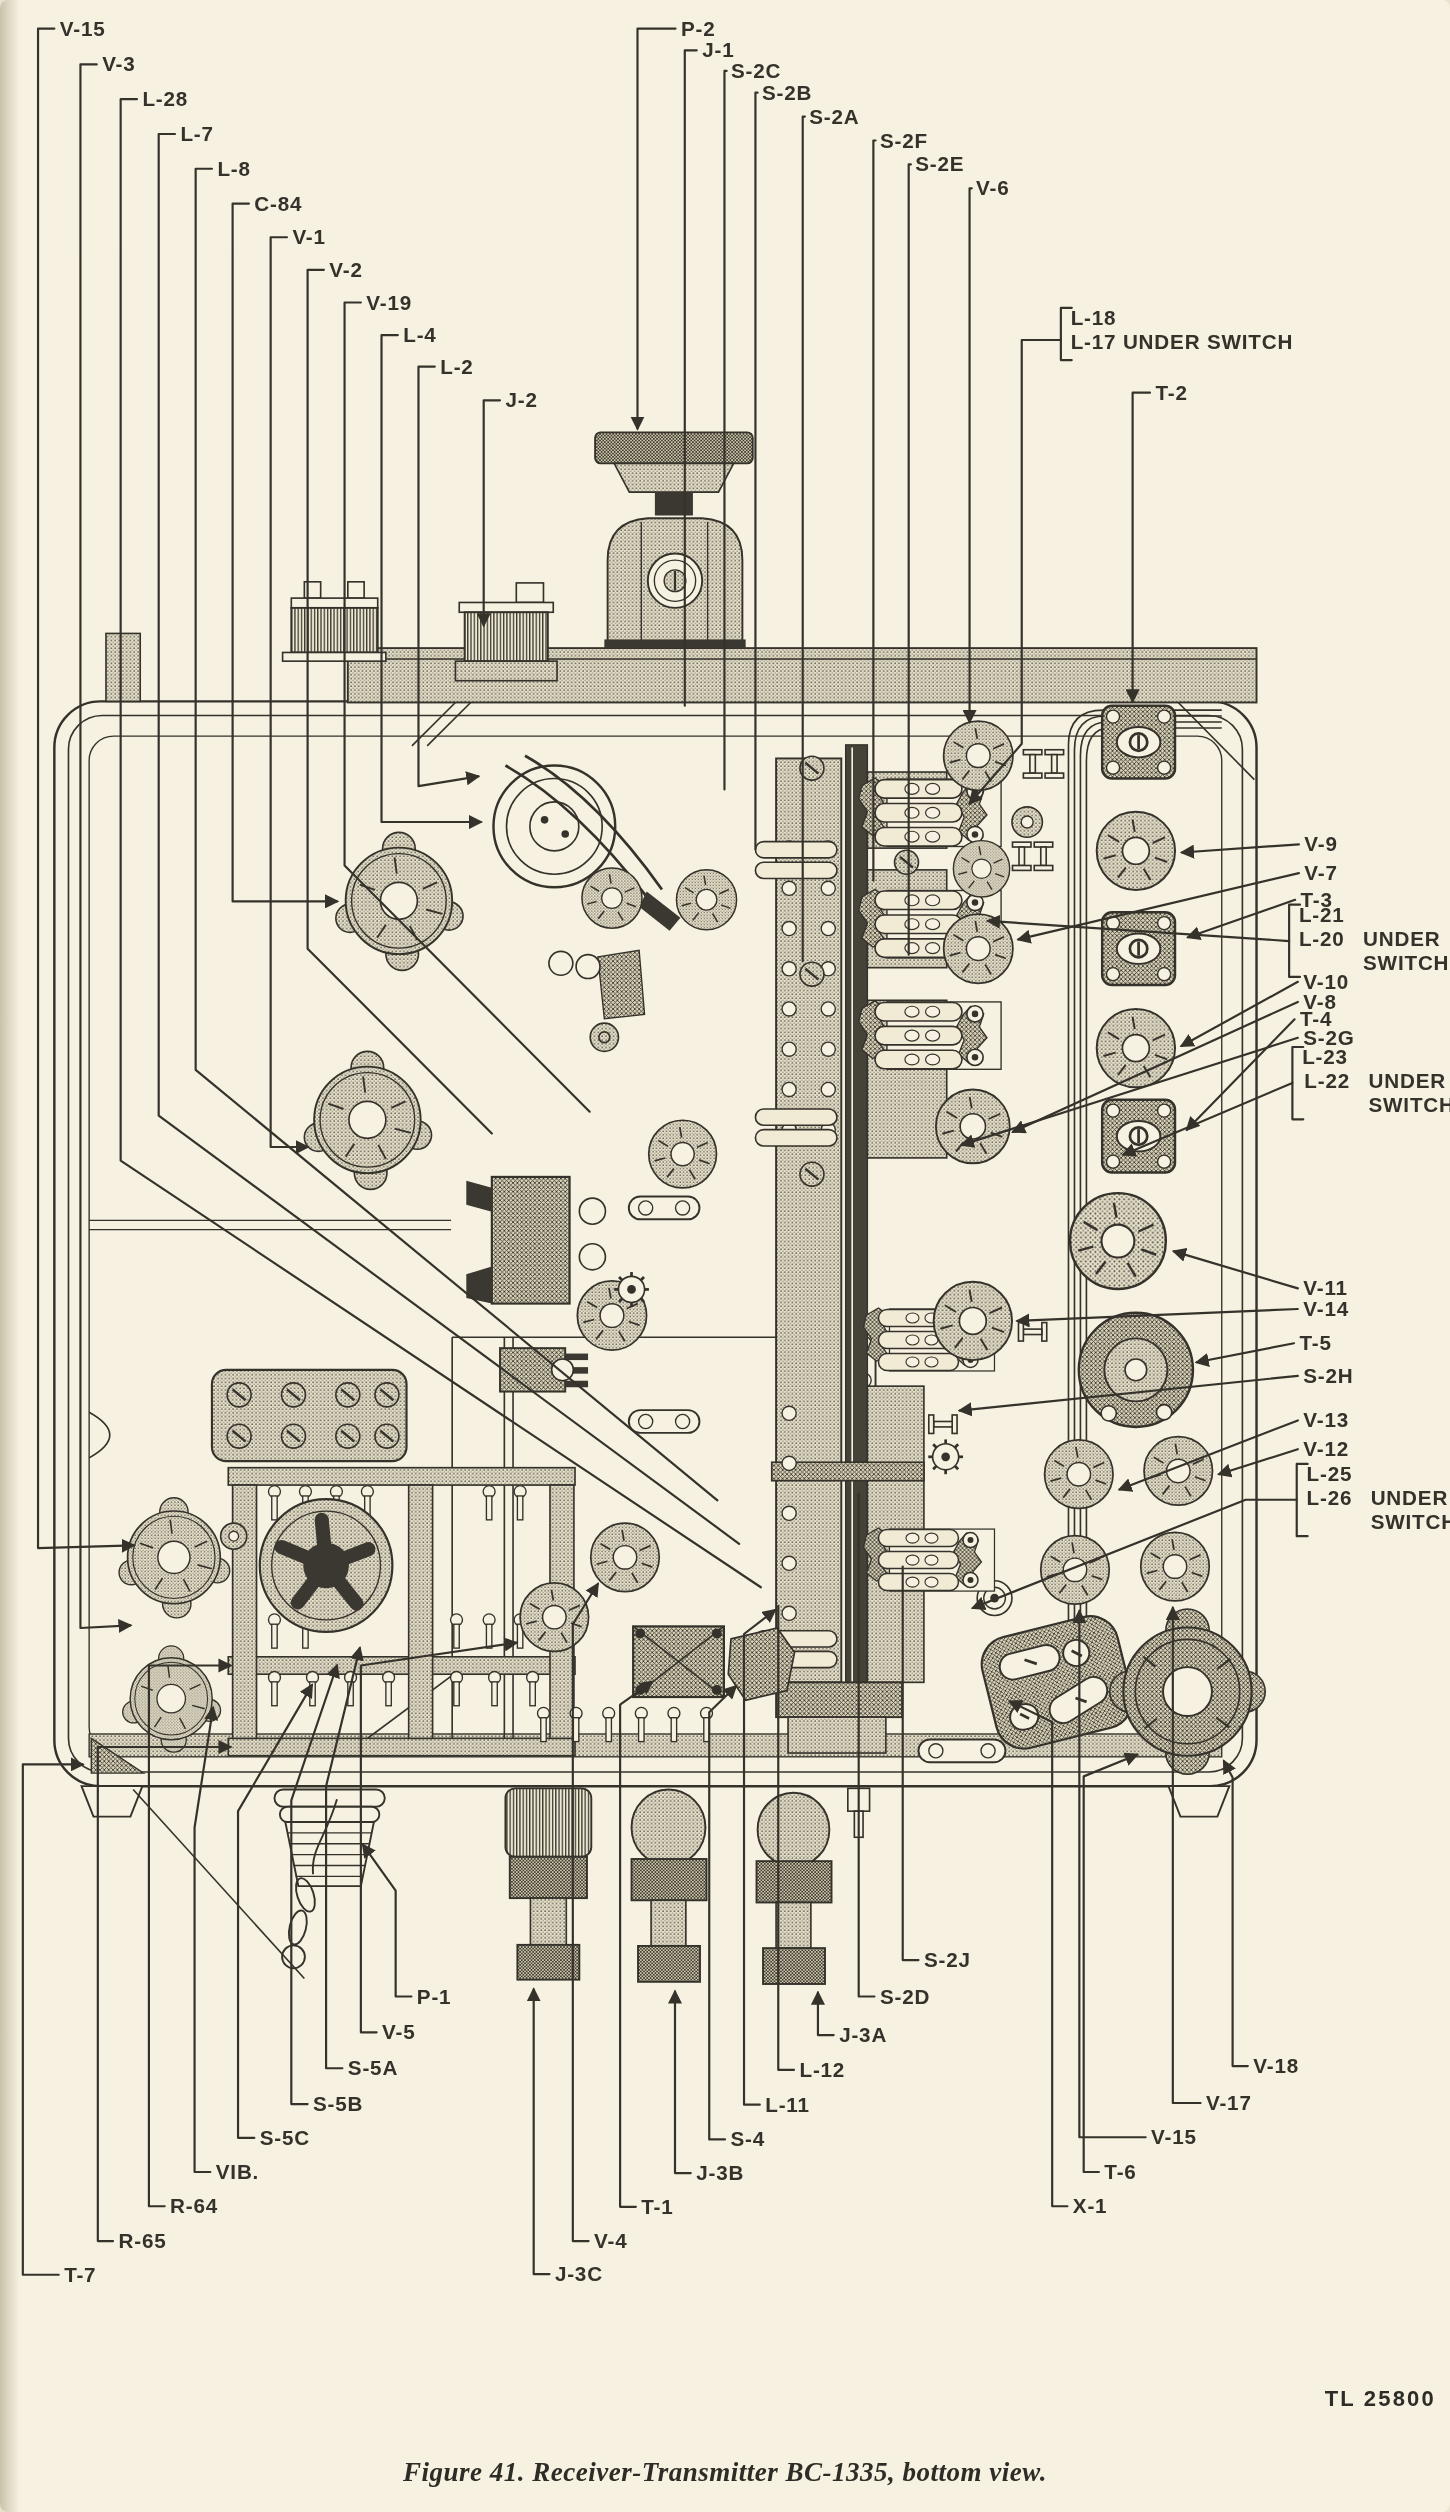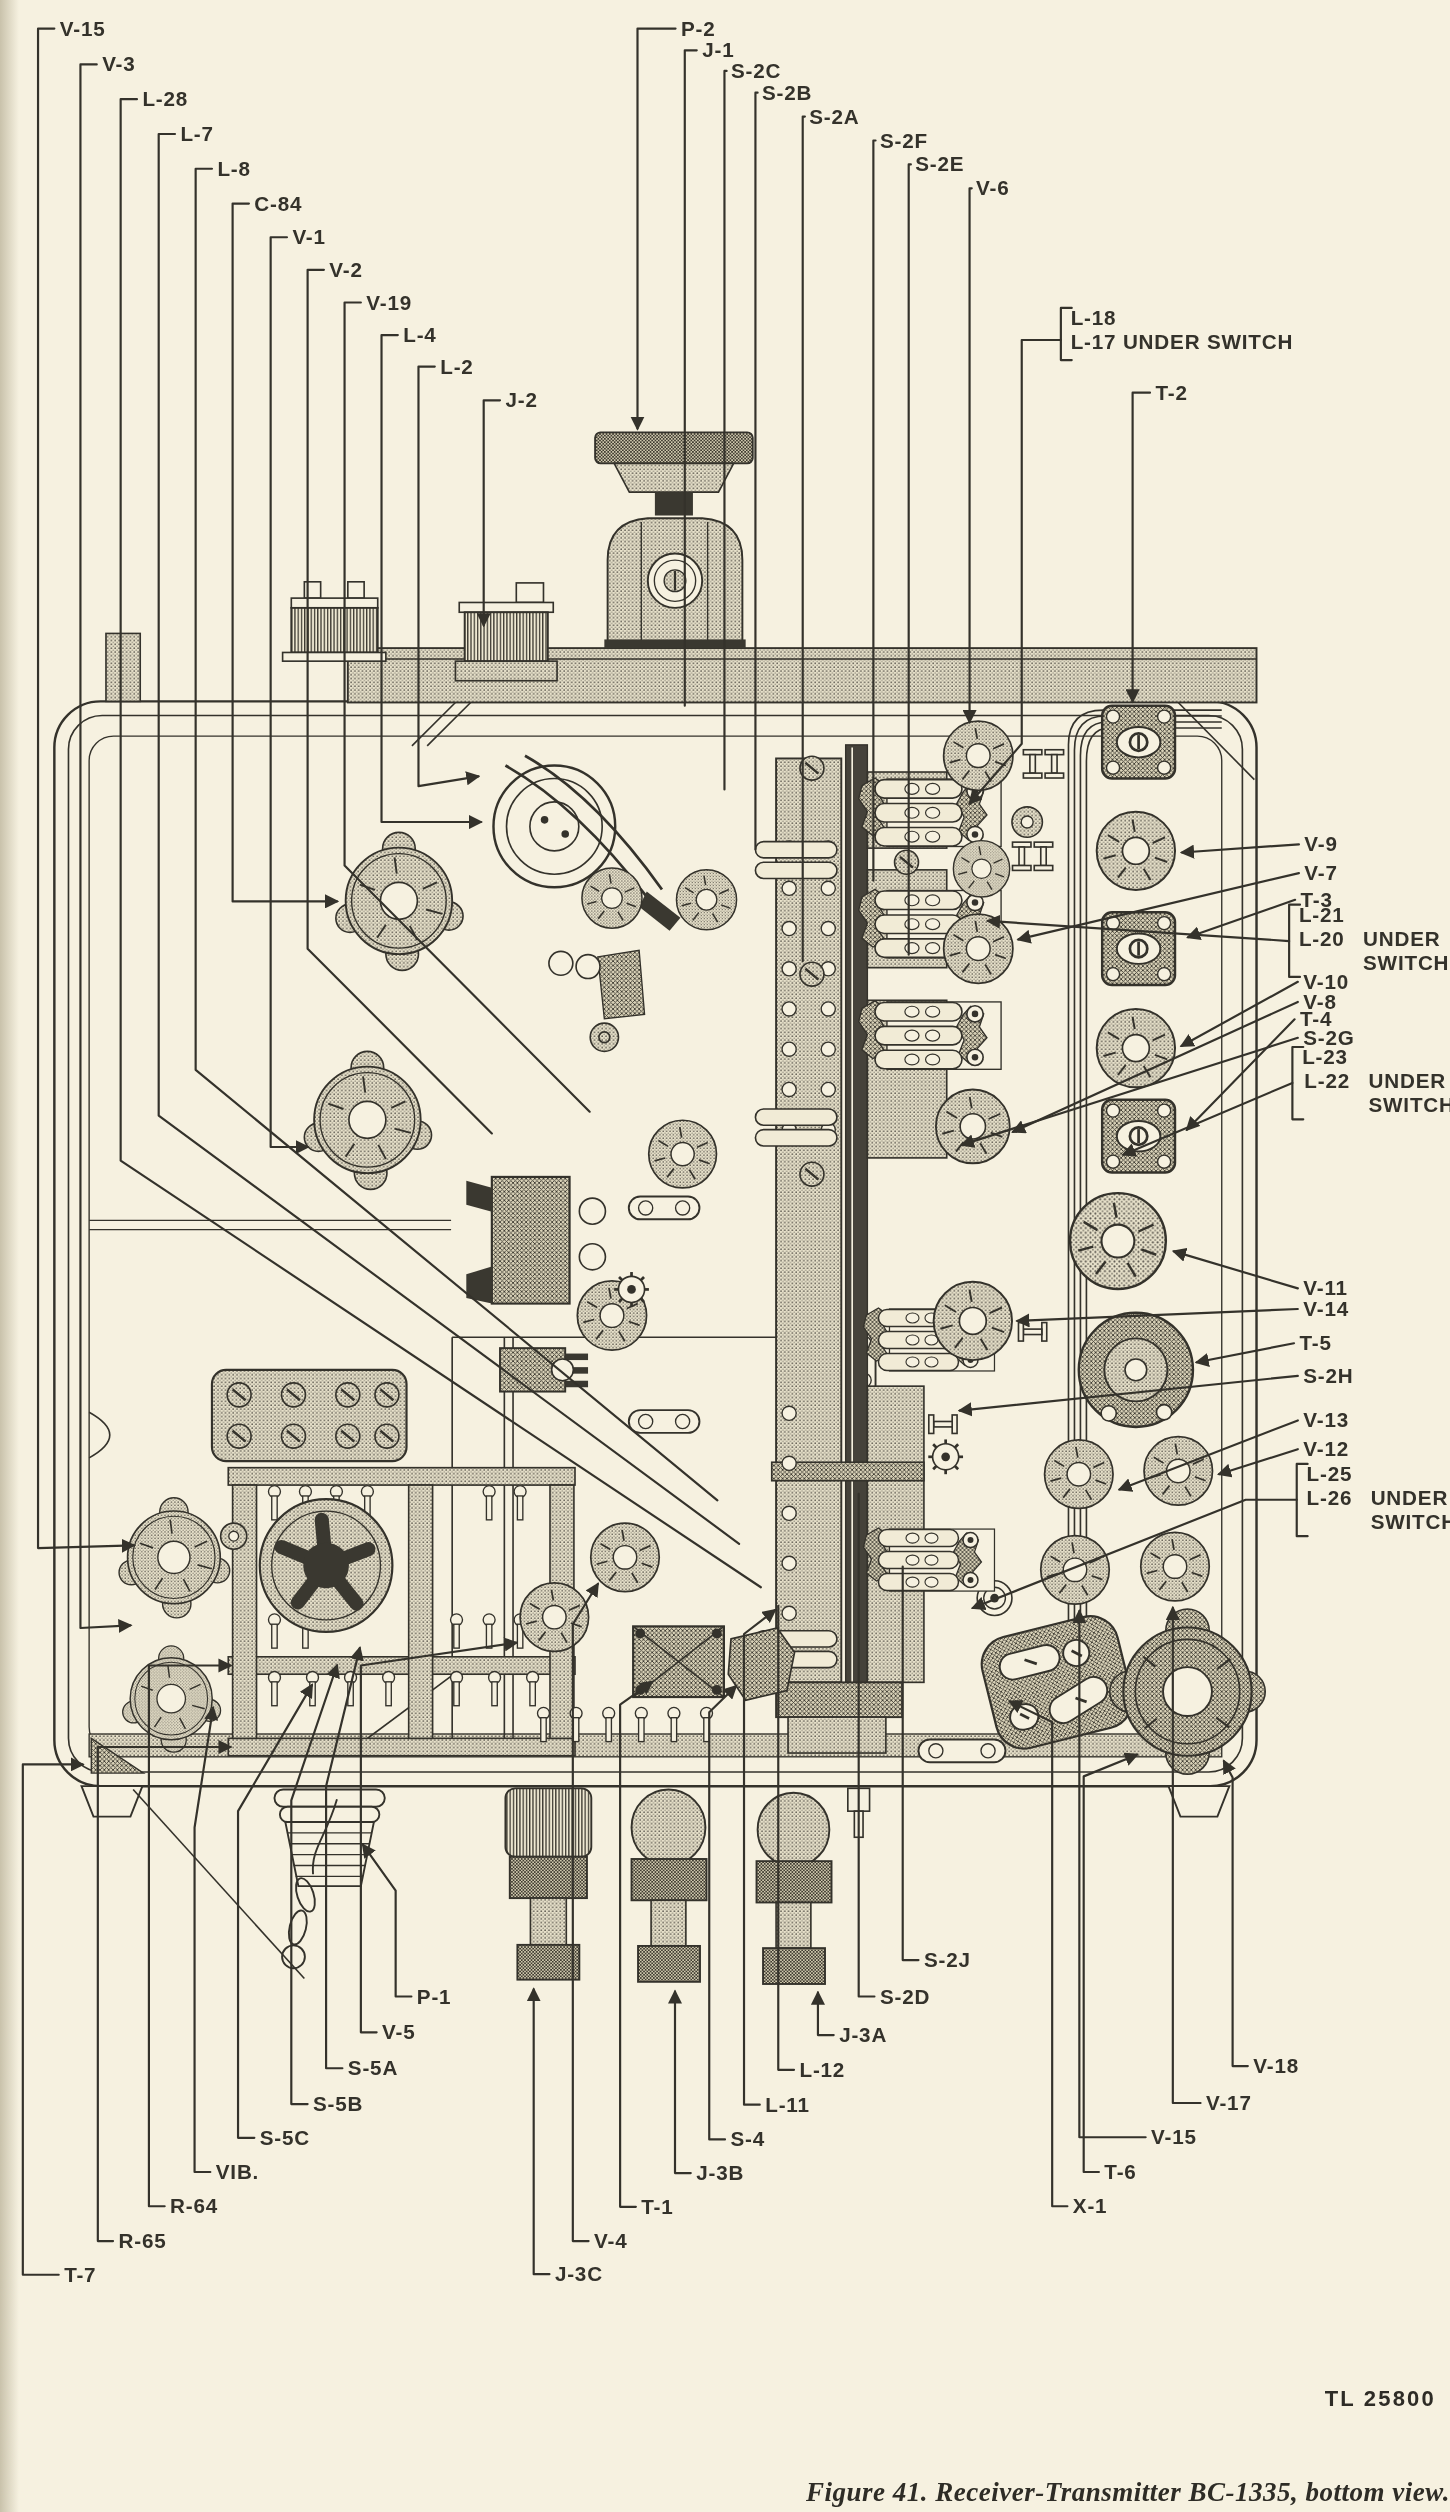--- a/index.html
+++ b/index.html
@@ -1,23 +1,23 @@
 <!DOCTYPE html>
 <html style="font-size:8.7px"><head>
 <meta charset="utf-8">
 <style>
   html,body{margin:0;padding:0;background:#e8e2cf;}
   #page{position:relative;width:1450px;height:2512px;background:#f6f1e0;overflow:hidden;
-        font-family:"Liberation Sans",sans-serif;}
+        font-family:"Liberation Sans",sans-serif;border-radius:8px;}
   #drawing{position:absolute;left:0;top:0;}
   .lbl{font:bold 38px "Liberation Sans",sans-serif;fill:#34322b;letter-spacing:1.5px;}
   .leader{fill:none;stroke:#34322b;stroke-width:4;stroke-linejoin:round;stroke-linecap:round;}
   .ol{stroke:#34322b;fill:none;}
-  #caption{position:absolute;left:0;top:2457px;width:100%;text-align:right;
-           font:italic bold 27px "Liberation Serif",serif;color:#2e2c26;letter-spacing:0.5px;margin-top:20px;}
+  #caption{position:absolute;left:0;top:2457px;width:100%;text-align:center;
+           font:italic bold 27px "Liberation Serif",serif;color:#2e2c26;letter-spacing:0.5px;}
   #plate{position:absolute;right:14px;top:2386px;
          font:bold 22px "Liberation Sans",sans-serif;color:#2e2c26;letter-spacing:2.2px;}
   #edgeshade{position:absolute;left:0;top:0;width:18.5px;height:2512px;
              background:linear-gradient(90deg,#c9c2ab,rgba(246,241,224,0));}
 </style>
 </head>
 <body>
 
 <div id="page">
 <svg id="drawing" width="1450" height="2512" viewBox="0 0 2668 4621" xmlns="http://www.w3.org/2000/svg">

